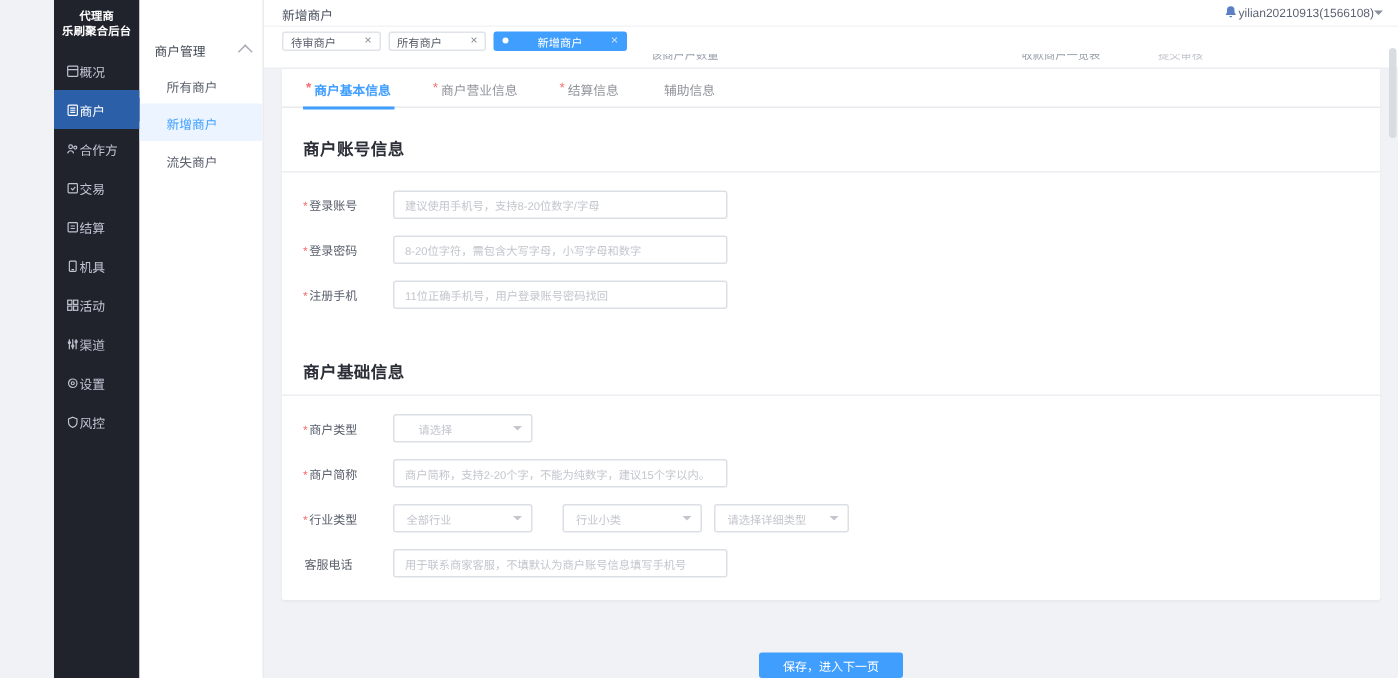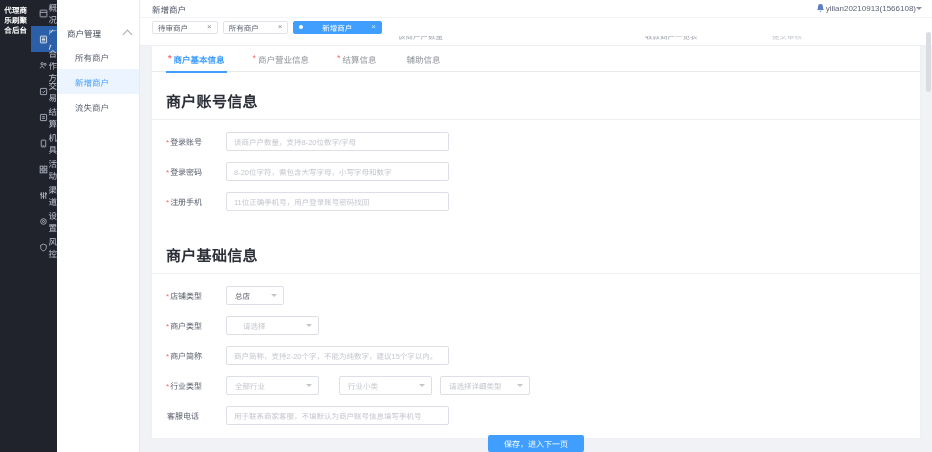--- a/index.html
+++ b/index.html
@@ -12,22 +12,23 @@
     color: #303133;
     background: #f0f2f5;
   }
   .app { display: flex; width: 932px; height: 452px; }
 
   
   .sidebar {
     width: 57px; height: 452px;
     background: #20222c;
     flex: 0 0 57px;
-    display: flex; flex-direction: row;
+    display: flex; flex-direction: column;
     overflow: hidden;
+    margin-left: 36px;
   }
   .logo {
     padding: 6px 4px 8px 4px;
     text-align: center;
     color: #ffffff;
     font-size: 7.5px;
     line-height: 10px;
     font-weight: bold;
     letter-spacing: .2px;
   }
@@ -217,21 +218,21 @@
     height: 2px; background: #409eff;
   }
 
   .section {
     background: #ffffff;
     margin-top: 8px;
     padding: 0 0 10px 0;
     border-radius: 2px;
   }
   .section-head {
-    font-size: 15px; font-weight: bold; color: #2c2f38;
+    font-size: 11px; font-weight: bold; color: #2c2f38;
     padding: 10px 0 8px 14px;
     border-bottom: 1px solid #eceef1;
     margin: 0 0 6px 0;
     letter-spacing: .3px;
   }
   .form-row {
     display: flex; align-items: center;
     height: 30px;
     padding-left: 14px;
   }
@@ -510,50 +511,41 @@
           </div>
         </div>
 
         <div class="section">
           <div class="section-head">商户账号信息</div>
 
           <div class="form-row">
             <div class="lbl">
               <span class="req">*</span><span>登录账号</span>
             </div>
-            <div class="inp w-lg">该商户户数量，支持8-20位数字/字母</div>
+            <div class="inp w-lg">建议使用手机号，支持8-20位数字/字母</div>
           </div>
 
           <div class="form-row">
             <div class="lbl">
               <span class="req">*</span><span>登录密码</span>
             </div>
             <div class="inp w-lg">8-20位字符，需包含大写字母，小写字母和数字</div>
           </div>
 
           <div class="form-row">
             <div class="lbl">
               <span class="req">*</span><span>注册手机</span>
             </div>
             <div class="inp w-lg">11位正确手机号，用户登录账号密码找回</div>
           </div>
         </div>
 
         <div class="section">
           <div class="section-head">商户基础信息</div>
 
-          <div class="form-row">
-            <div class="lbl">
-              <span class="req">*</span><span>店铺类型</span>
-            </div>
-            <div class="sel w-s">
-              <span class="val">总店</span>
-              <span class="arw"></span>
-            </div>
-          </div>
 
           <div class="form-row">
             <div class="lbl">
               <span class="req">*</span><span>商户类型</span>
             </div>
             <div class="sel w-m">
               <span class="val ph">请选择</span>
               <span class="arw"></span>
             </div>
           </div>

